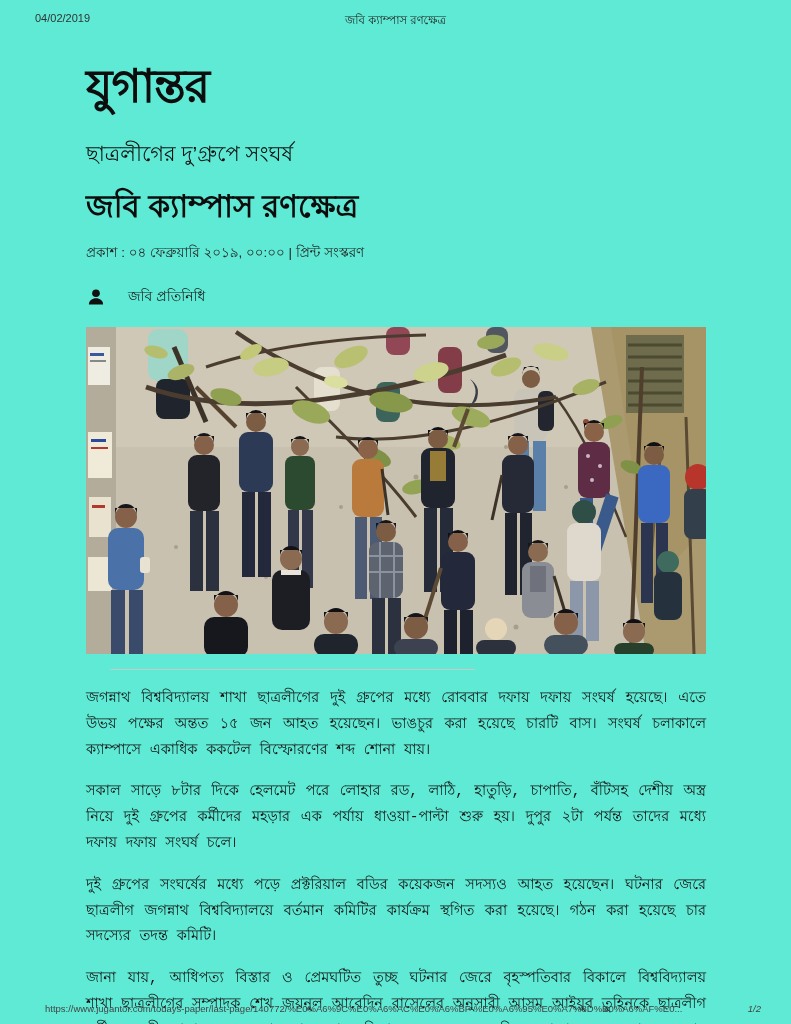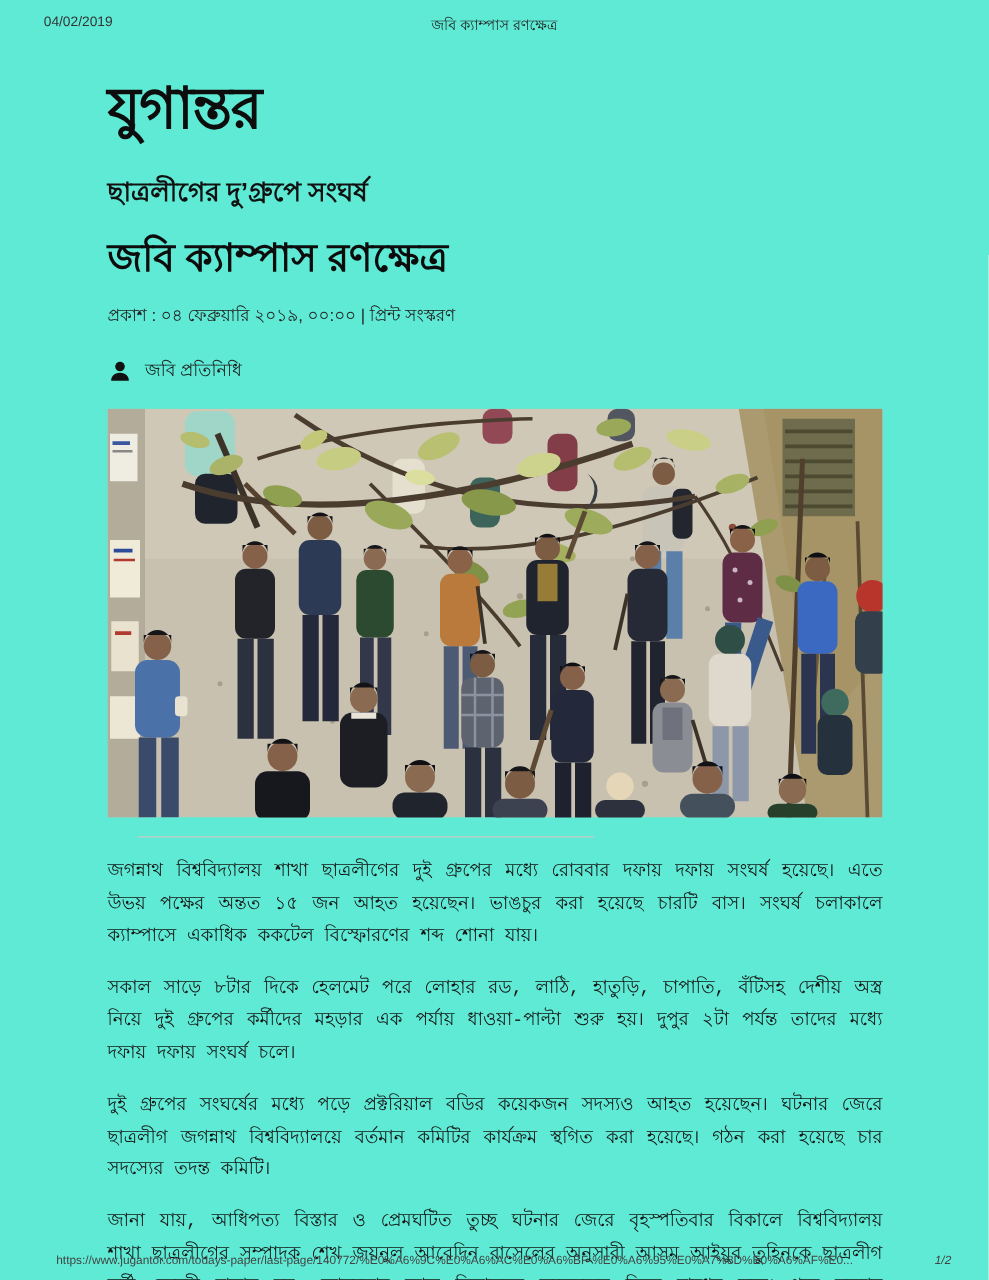--- a/index.html
+++ b/index.html
@@ -12,26 +12,26 @@
   .print-date { position:absolute; left:0; top:0; }
   .print-title { position:absolute; left:0; right:0; top:0; text-align:center; color:#222; font-size:11.5px; }
   .print-footer { position:absolute; left:35px; right:30px; bottom:10px; font-size:9.5px; color:#444; }
   .footer-url { position:absolute; left:0; bottom:0; white-space:nowrap;margin-left:10px; }
   .footer-page { position:absolute; right:0; bottom:0;font-style:italic; }
 
   
   .article { position:absolute; left:86px; top:66px; width:620px; }
   .logo { font-size:46px; font-weight:bold; letter-spacing:-1px; line-height:1.05; color:#0d0d0d;
           font-family:Liberation Mono, monospace; }
-  .kicker { margin-top:24px; font-size:21px; font-weight:bold; color:#111; }
+  .kicker { margin-top:24px; font-size:21px; font-weight:normal; color:#111; }
   .headline { margin-top:16px; font-size:31px; font-weight:bold; color:#0c0c0c; line-height:1.15; }
   .pub-line { margin-top:17px; font-size:13.5px; color:#222; }
   .author-row { margin-top:20px; display:flex; align-items:center; gap:10px; }
   .author-icon { width:20px; height:20px; flex:0 0 auto; }
-  .author-name { font-size:14px; color:#1a1a1a; }
+  .author-name { font-size:14px; color:#1a1a1a;margin-left:12px; }
 
   .photo-wrap { margin-top:18px; width:620px; height:327px; }
   .photo-wrap svg { display:block; width:620px; height:327px; }
 
   .caption { margin:11px 0 0 24px; max-width:560px; font-size:13.5px; line-height:1.55; color:#111; }
   .cap-rule { margin:15px 0 0 24px; width:365px; height:0; border:0; border-top:1px solid #c9c9c9; }
 
   .body-copy { margin-top:2px; }
   .body-copy p { margin-top:16px; font-size:14.5px; line-height:1.78; text-align:justify; color:#141414;font-family:Liberation Mono, monospace; }
 </style>

